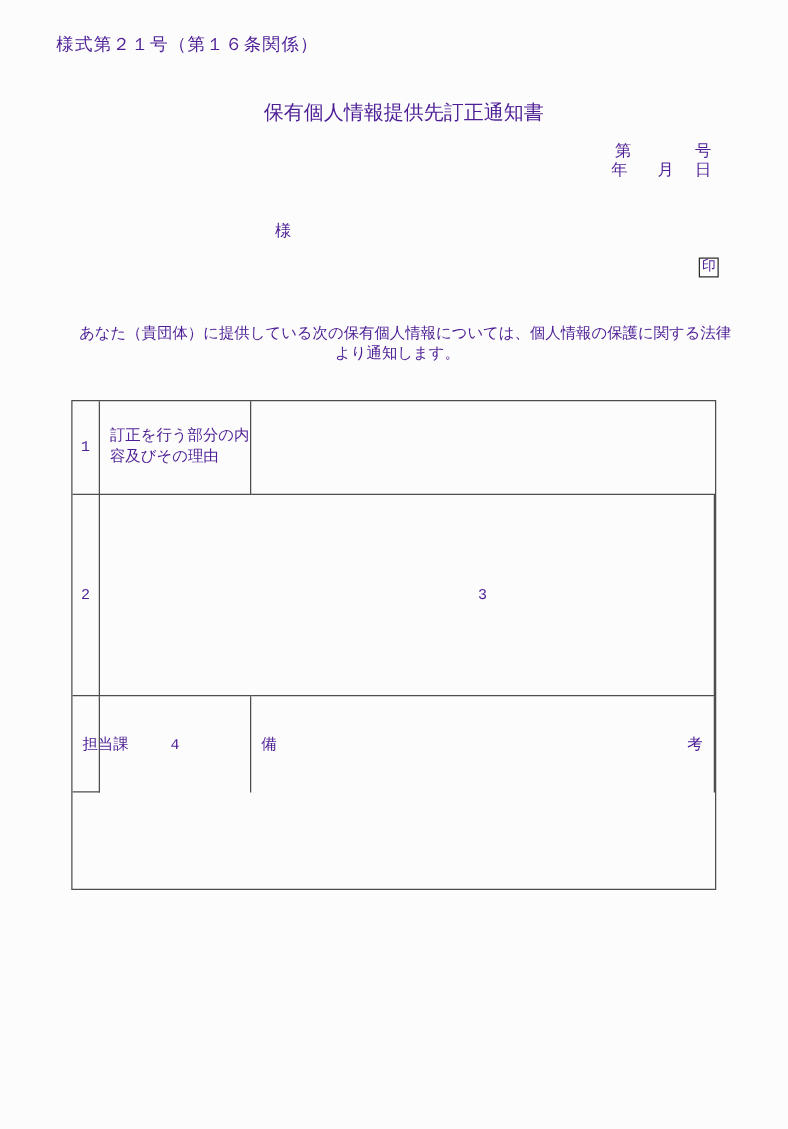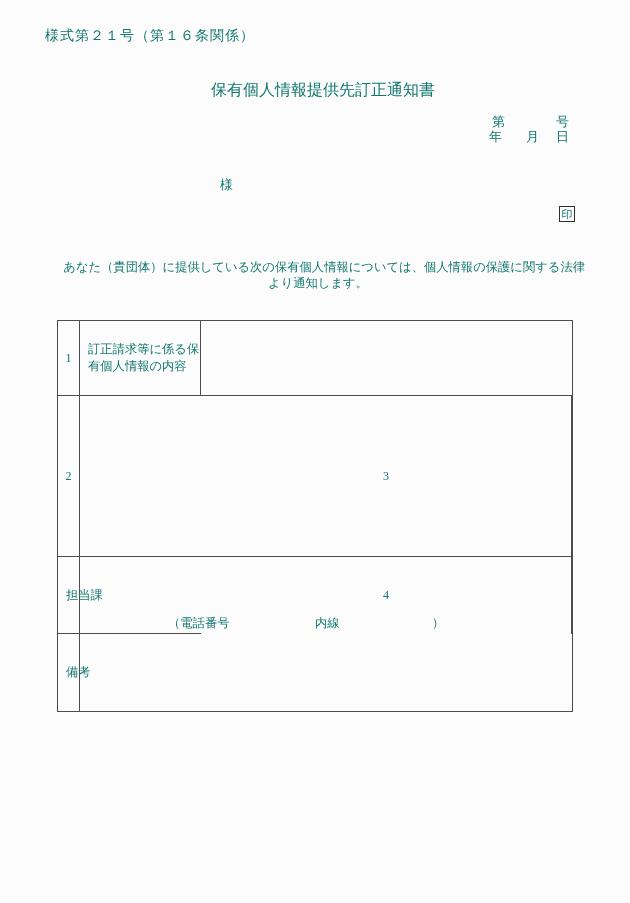--- a/index.html
+++ b/index.html
@@ -5,22 +5,22 @@
   html, body {
     margin: 0;
     padding: 0;
     background: #fcfcfc;
   }
   .page {
     position: relative;
     width: 630px;
     height: 903px;
     background: #fcfcfc;
-    color: #0f766e;
-    font-family: Liberation Serif, serif;
+    color: #4c1d95;
+    font-family: Liberation Mono, monospace;
     overflow: hidden;
   }
 
   
   .form-no {
     position: absolute;
     left: 45px;
     top: 27px;
     font-size: 14px;
     letter-spacing: 1px;
@@ -166,39 +166,32 @@
   <div class="seal-box">印</div>
 
   <div class="body-text">
     <div>　あなた（貴団体）に提供している次の保有個人情報については、個人情報の保護に関する法律</div>
     <div>より通知します。</div>
   </div>
 
   <div class="form-table">
 
     <div class="cell num">1</div>
-    <div class="cell label">訂正請求等に係る保有個人情報の内容</div>
+    <div class="cell label">訂正を行う部分の内容及びその理由</div>
     <div class="cell content last-col"></div>
 
     <div class="cell num">2</div>
     <div class="cell content last-col"></div>
 
     <div class="cell num">3</div>
     <div class="cell label-justify">
       <span>担</span>
       <span>当</span>
       <span>課</span>
     </div>
-    <div class="cell content last-col">
-      <div class="phone-line">
-        <span class="ph-open">（電話番号</span>
-        <span class="ph-ext">内線</span>
-        <span class="ph-close">）</span>
-      </div>
-    </div>
 
     <div class="cell num last-row">4</div>
     <div class="cell label-justify last-row">
       <span>備</span>
       <span>考</span>
     </div>
     <div class="cell content last-col last-row"></div>
 
   </div>
 

